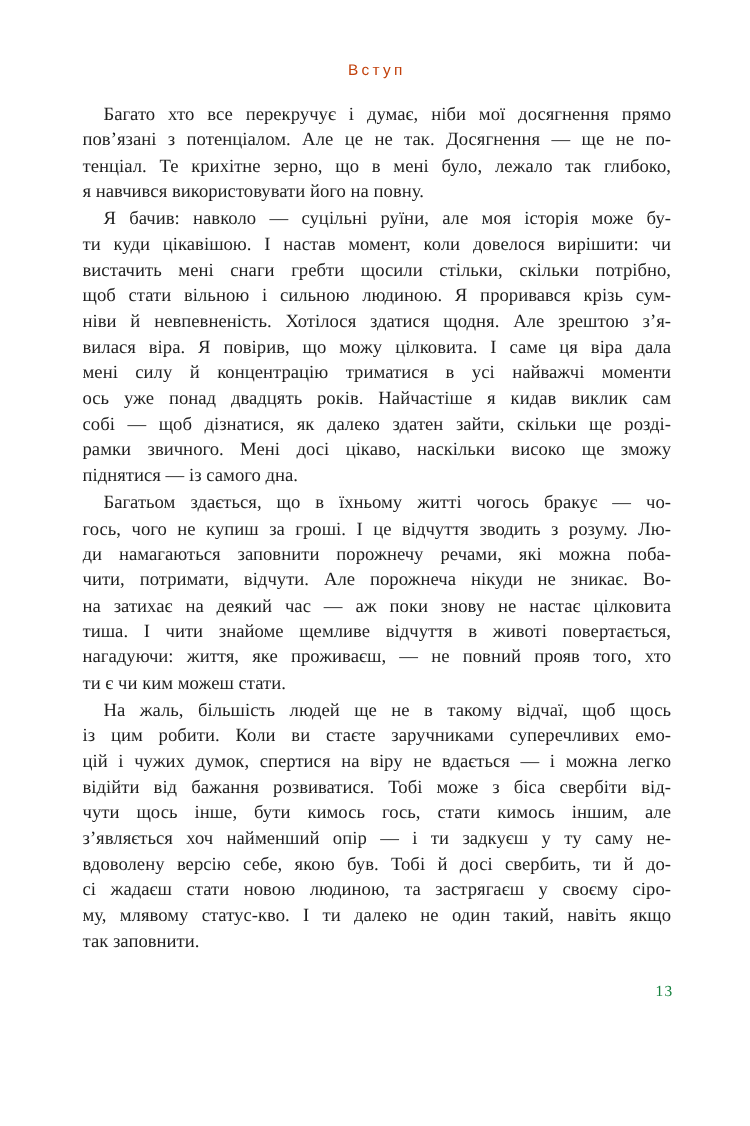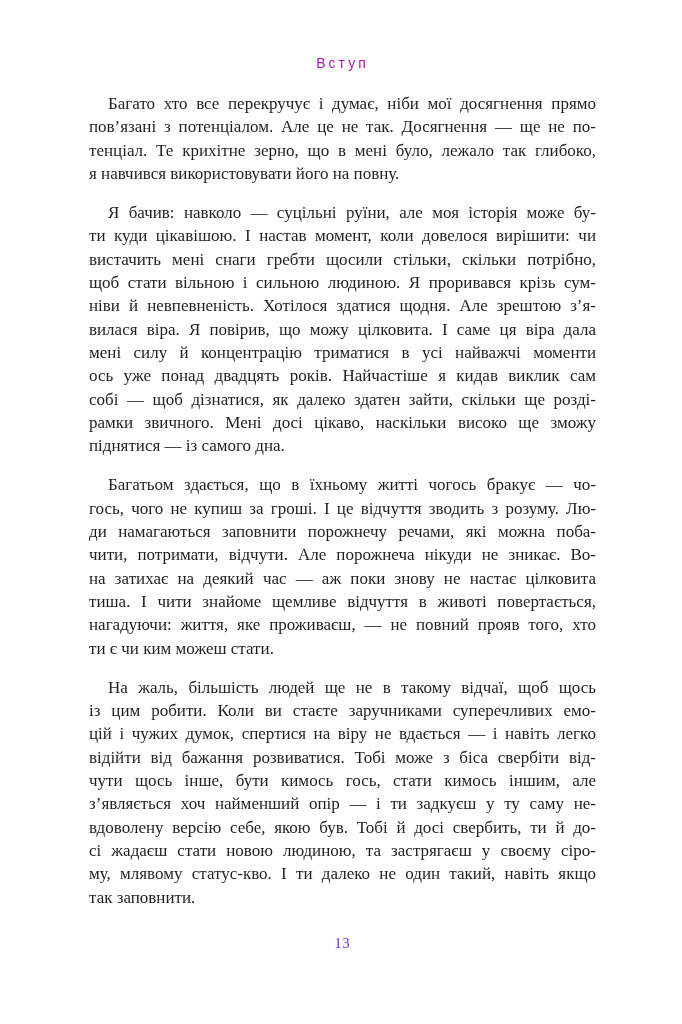--- a/index.html
+++ b/index.html
@@ -20,52 +20,52 @@
     background: #ffffff;
     box-sizing: border-box;
     padding: 56px 70px 0 73px;
     color: #1f1f1f;
   }
   .chapter-header {
     text-align: center;
     font-family: "Liberation Sans", "DejaVu Sans", sans-serif;
     font-size: 14px;
     letter-spacing: 3px;
-    color: #a21caf;
+    color: #c2410c;
     height: 14px;
     line-height: 14px;
   }
   .body-text {
     margin-top: 22px;
     font-size: 17px;
     line-height: 23.3px;
     color: #1f1f1f;
   }
   .para {
-    margin: 16px;
+    margin: 2px;
     padding: 0;
   }
   .line {
     text-align: justify;
     text-align-last: justify;
     white-space: normal;
     height: 23.3px;
     overflow: hidden;
   }
   .line.first {
     text-indent: 19px;
   }
   .line.last {
     text-align-last: left;
   }
   .folio {
     margin-top: 27px;
-    text-align: center;
+    text-align: right;
     font-size: 14px;
-    color: #6d28d9;
+    color: #15803d;
     letter-spacing: 1px;
   }
 </style>
 </head>
 <body>
 
 <div class="page">
   <div class="chapter-header">Вступ</div>
 
   <div class="body-text">
@@ -94,21 +94,21 @@
         <div class="line">ди намагаються заповнити порожнечу речами, які можна поба-</div>
         <div class="line">чити, потримати, відчути. Але порожнеча нікуди не зникає. Во-</div>
         <div class="line">на затихає на деякий час — аж поки знову не настає цілковита</div>
         <div class="line">тиша. І чити знайоме щемливе відчуття в животі повертається,</div>
         <div class="line">нагадуючи: життя, яке проживаєш, — не повний прояв того, хто</div>
         <div class="line last">ти є чи ким можеш стати.</div>
       </div>
       <div class="para">
         <div class="line first">На жаль, більшість людей ще не в такому відчаї, щоб щось</div>
         <div class="line">із цим робити. Коли ви стаєте заручниками суперечливих емо-</div>
-        <div class="line">цій і чужих думок, спертися на віру не вдається — і навіть легко</div>
+        <div class="line">цій і чужих думок, спертися на віру не вдається — і можна легко</div>
         <div class="line">відійти від бажання розвиватися. Тобі може з біса свербіти від-</div>
         <div class="line">чути щось інше, бути кимось гось, стати кимось іншим, але</div>
         <div class="line">з’являється хоч найменший опір — і ти задкуєш у ту саму не-</div>
         <div class="line">вдоволену версію себе, якою був. Тобі й досі свербить, ти й до-</div>
         <div class="line">сі жадаєш стати новою людиною, та застрягаєш у своєму сіро-</div>
         <div class="line">му, млявому статус-кво. І ти далеко не один такий, навіть якщо</div>
         <div class="line last">так заповнити.</div>
       </div>
     </div>
 

